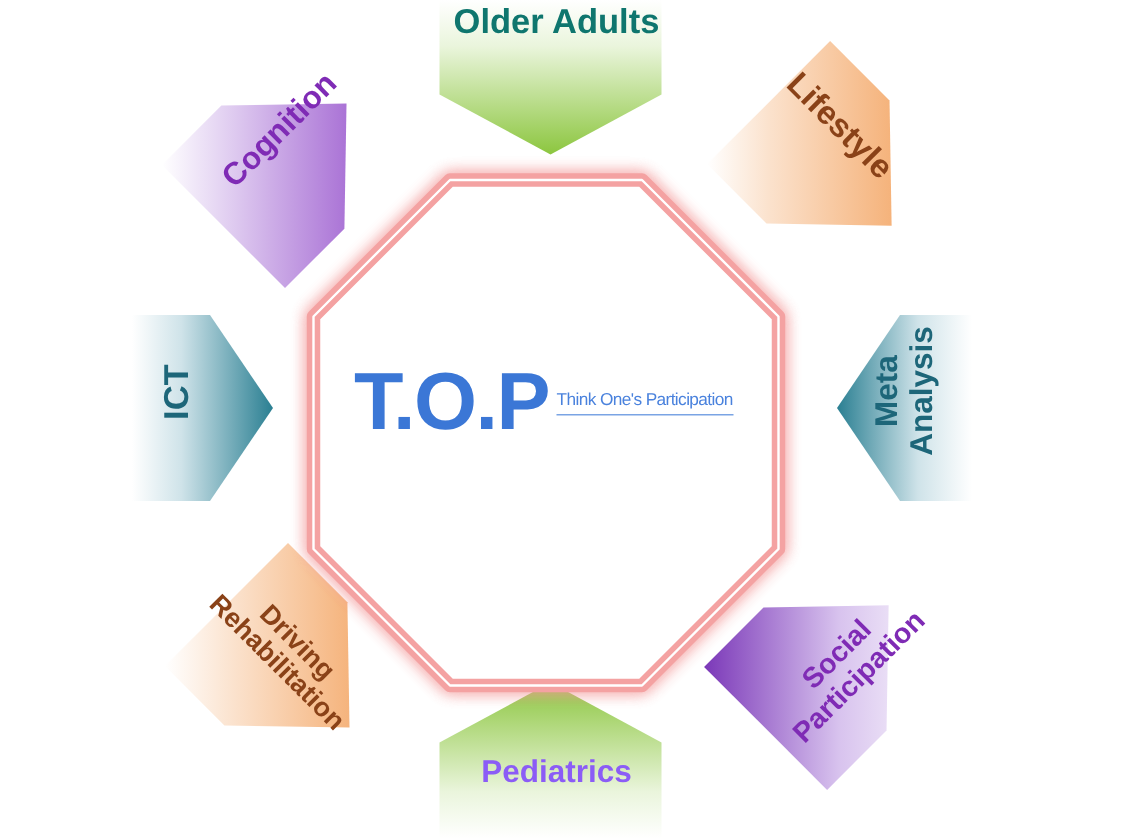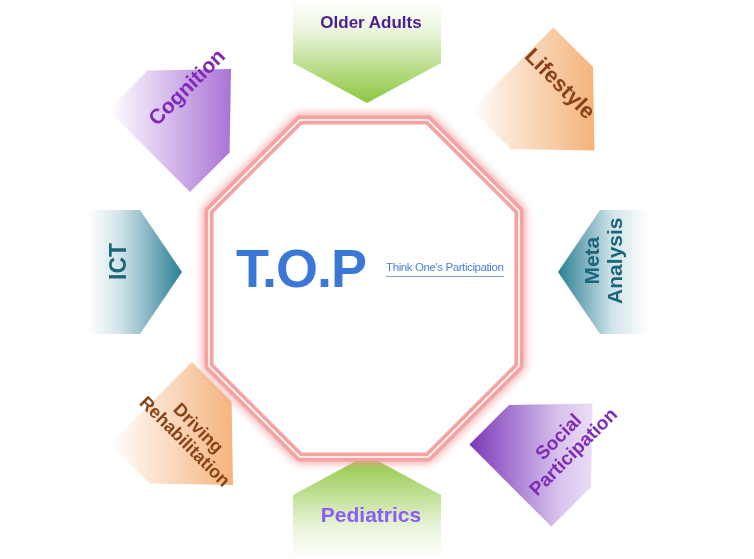--- a/index.html
+++ b/index.html
@@ -44,21 +44,21 @@
     font-weight: bold;
     color: #3b77d6;
     letter-spacing: -1px;
     line-height: 1;
     white-space: nowrap;
   }
   .logo-right {
     display: flex;
     flex-direction: column;
     align-items: flex-end;
-    margin-left: 20px;
+    margin-left: 5px;
     margin-top: 2px;
   }
   .logo-tagline {
     font-family: "Liberation Sans", sans-serif;
     font-size: 11.5px;
     font-weight: normal;
     color: #4a82dd;
     letter-spacing: -0.4px;
     white-space: nowrap;
     border-bottom: 1.3px solid #7aa4e4;
@@ -79,21 +79,21 @@
   
   .node-label {
     position: absolute;
     font-family: "Liberation Sans", sans-serif;
     font-weight: bold;
     white-space: pre;
     text-align: center;
     line-height: 1.08;
     pointer-events: none;
   }
-  .lab-older   { color: #4c1d95; font-size: 17px; left: 296px; top: 14px;  width: 150px; }
+  .lab-older   { color: #0f766e; font-size: 23px; left: 296px; top: 2px;  width: 150px; }
   .lab-ped     { color: #8b5cf6; font-size: 21px; left: 296px; top: 504px; width: 150px; }
   .lab-ict     { color: #1d6679; font-size: 23px; left: 58px;  top: 249px; width: 120px;
                  transform: rotate(-90deg); }
   .lab-meta    { color: #1d6679; font-size: 21px; left: 534px; top: 238px; width: 140px;
                  transform: rotate(-90deg); }
   .lab-cog     { color: #7f2bb5; font-size: 21px; left: 117px; top: 76px;  width: 140px;
                  transform: rotate(-45deg); }
   .lab-life    { color: #8a4218; font-size: 22px; left: 490px; top: 72px;  width: 140px;
                  transform: rotate(45deg); }
   .lab-drive   { color: #8a4218; font-size: 18px; left: 111px; top: 416px; width: 160px;

